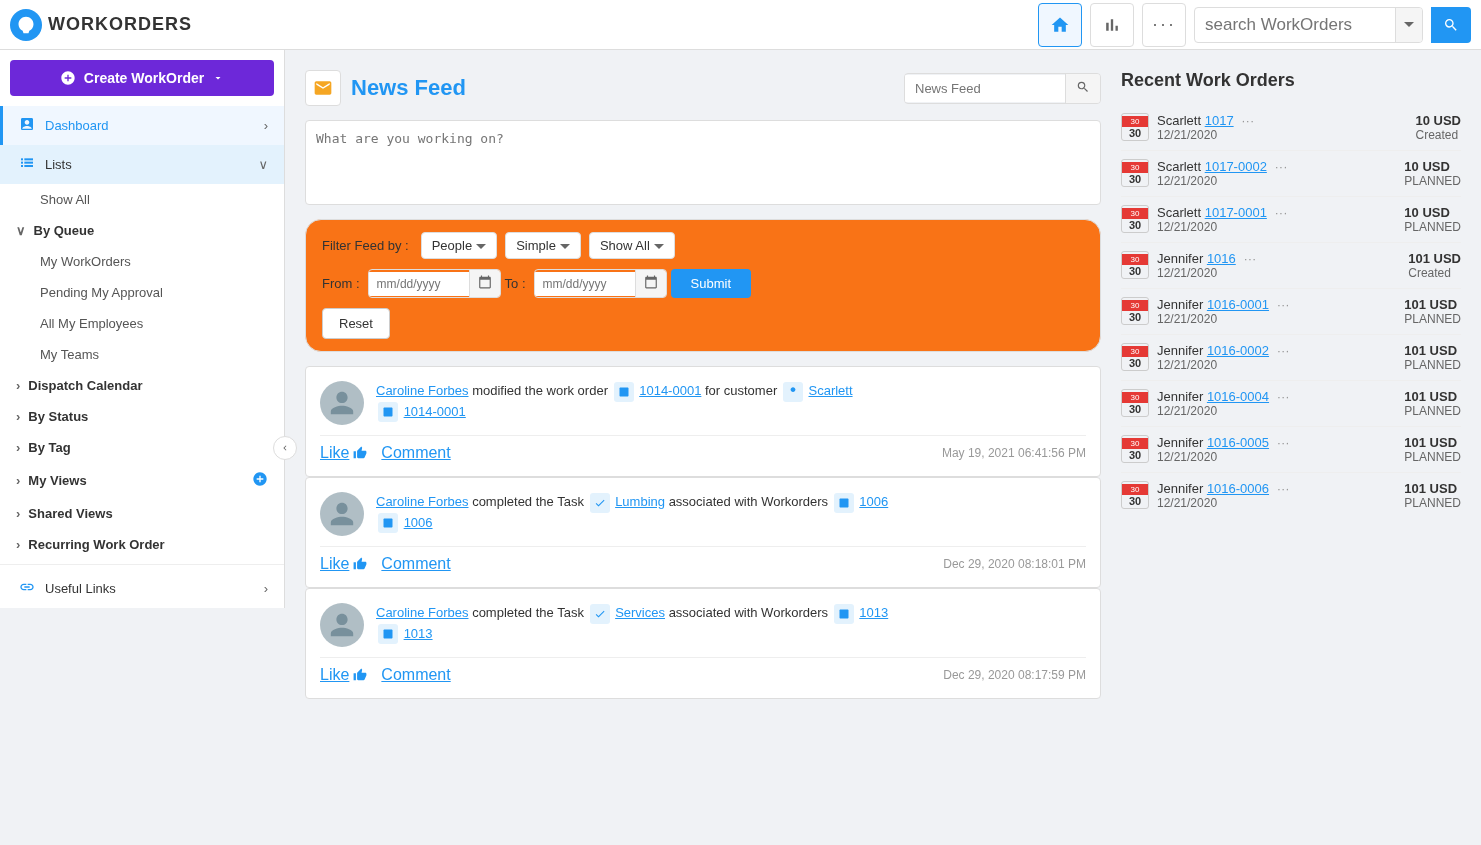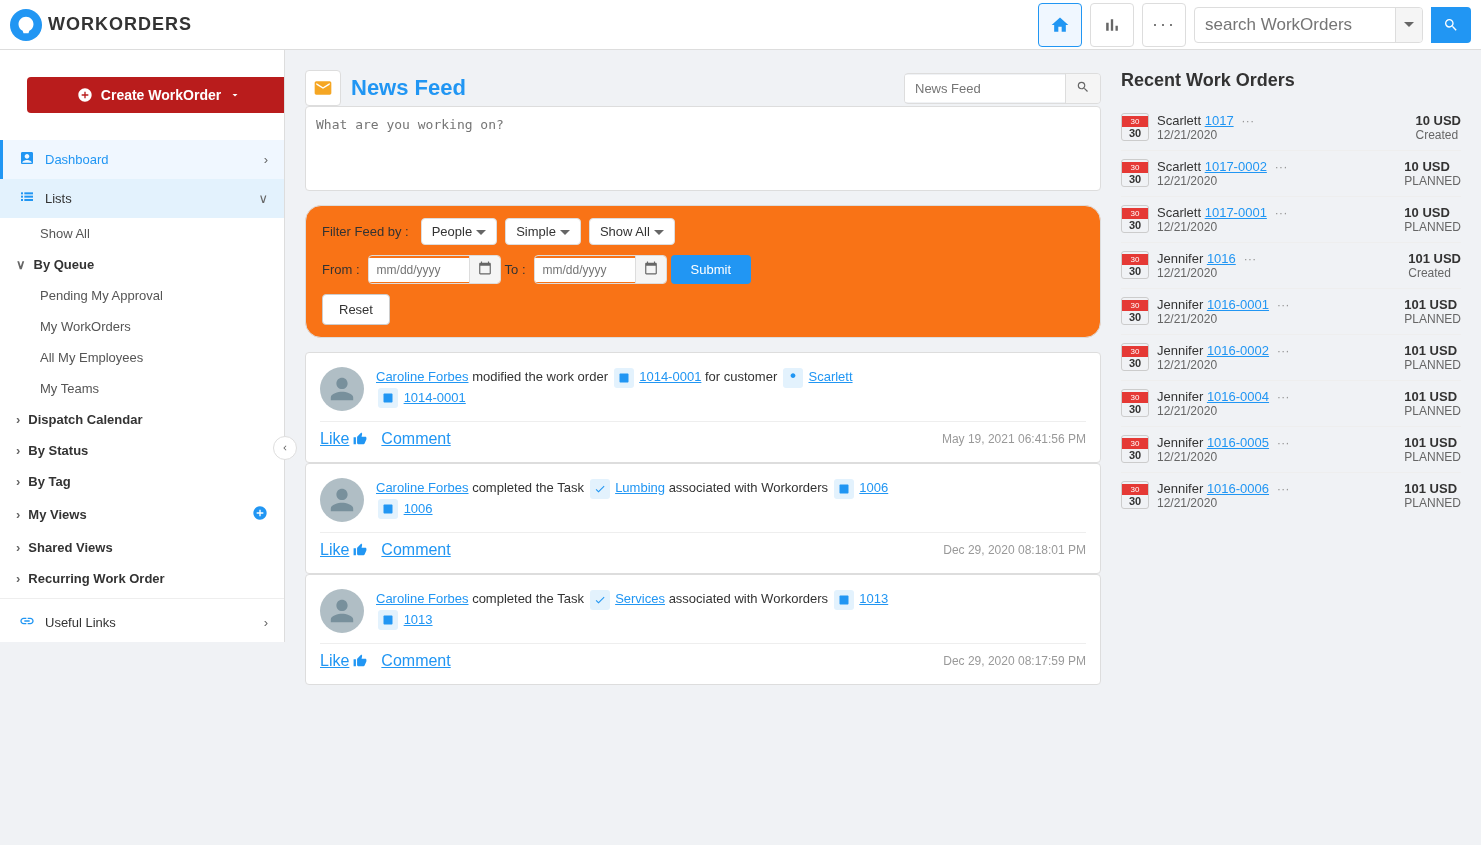--- a/index.html
+++ b/index.html
@@ -19,41 +19,41 @@
     .search-bar { display: flex; align-items: center; border: 1px solid #ddd; border-radius: 4px; overflow: hidden; height: 36px; }
     .search-bar input { border: none; outline: none; padding: 0 10px; width: 200px; font-size: 17px; }
     .search-dropdown-btn { border: none; border-left: 1px solid #ddd; background: #f5f5f5; padding: 0 8px; height: 100%; cursor: pointer; }
     .search-submit-btn { background: #2196F3; border: none; color: white; width: 40px; height: 36px; cursor: pointer; display: flex; align-items: center; justify-content: center; border-radius: 0 4px 4px 0; }
 
     
     .layout { display: flex; height: calc(100vh - 50px); overflow: hidden; }
 
     
     .sidebar { width: 285px; background: #fff; border-right: 1px solid #ddd; overflow-y: auto; flex-shrink: 0; }
-    .create-btn { margin: 27px; background: #b91c1c; color: white; border: none; border-radius: 4px; padding: 10px 16px; width: calc(100% - 20px); cursor: pointer; display: flex; align-items: center; justify-content: center; gap: 8px; font-size: 14px; font-weight: bold; }
+    .create-btn { margin: 10px; background: #6d28d9; color: white; border: none; border-radius: 4px; padding: 10px 16px; width: calc(100% - 20px); cursor: pointer; display: flex; align-items: center; justify-content: center; gap: 8px; font-size: 14px; font-weight: bold; }
     .sidebar-item { display: flex; align-items: center; padding: 10px 16px; cursor: pointer; border-left: 3px solid transparent; color: #333; }
     .sidebar-item.active { border-left-color: #2196F3; background: #f0f7ff; color: #2196F3; }
     .sidebar-item .item-icon { margin-right: 10px; color: #2196F3; }
     .sidebar-item .item-label { flex: 1; font-size: 13px; }
     .sidebar-item .chevron { margin-left: auto; color: #666; }
     .sidebar-sub-item { padding: 8px 16px 8px 40px; cursor: pointer; color: #555; font-size: 13px; }
     .sidebar-section { padding: 8px 16px; display: flex; align-items: center; cursor: pointer; font-weight: bold; font-size: 13px; color: #333; }
     .sidebar-section .arrow { margin-right: 8px; color: #666; }
     .sidebar-section .add-icon { margin-left: auto; color: #2196F3; }
     .sidebar-divider { height: 1px; background: #eee; margin: 4px 0; }
     .collapse-btn { position: absolute; right: -12px; top: 50%; transform: translateY(-50%); background: #fff; border: 1px solid #ddd; border-radius: 50%; width: 24px; height: 24px; display: flex; align-items: center; justify-content: center; cursor: pointer; z-index: 10; }
     .sidebar-wrapper { position: relative; }
 
     
     .main-content { flex: 1; overflow-y: auto; padding: 20px; display: flex; gap: 20px; }
     .feed-area { flex: 1; min-width: 0; }
     .right-panel { width: 340px; flex-shrink: 0; }
 
     
-    .news-feed-header { display: flex; align-items: center; }
+    .news-feed-header { display: flex; align-items: center; margin-bottom: 14px; }
     .news-feed-icon { width: 36px; height: 36px; background: #fff; border: 1px solid #ddd; border-radius: 4px; display: flex; align-items: center; justify-content: center; margin-right: 10px; }
     .news-feed-title { font-size: 22px; color: #2196F3; font-weight: bold; flex: 1; }
     .news-feed-search { display: flex; align-items: center; border: 1px solid #ddd; border-radius: 4px; overflow: hidden; }
     .news-feed-search input { border: none; outline: none; padding: 6px 10px; font-size: 13px; width: 160px; }
     .news-feed-search button { background: #f5f5f5; border: none; border-left: 1px solid #ddd; padding: 6px 10px; cursor: pointer; }
 
     
     .post-box { background: #fff; border: 1px solid #ddd; border-radius: 4px; margin-bottom: 14px; padding: 10px; }
     .post-textarea { width: 100%; border: none; outline: none; resize: none; font-size: 13px; color: #999; height: 60px; }
     .post-footer { display: flex; justify-content: flex-end; padding-top: 6px; border-top: 1px solid #eee; }
@@ -182,24 +182,24 @@
       <div class="sidebar-sub-item">
         <span>Show All</span>
       </div>
 
       <div class="sidebar-section">
         <span class="arrow">∨</span>
         <span>By Queue</span>
       </div>
 
       <div class="sidebar-sub-item">
+        <span>My WorkOrders</span>
+      </div>
+      <div class="sidebar-sub-item">
         <span>Pending My Approval</span>
-      </div>
-      <div class="sidebar-sub-item">
-        <span>My WorkOrders</span>
       </div>
       <div class="sidebar-sub-item">
         <span>All My Employees</span>
       </div>
       <div class="sidebar-sub-item">
         <span>My Teams</span>
       </div>
 
       <div class="sidebar-section">
         <span class="arrow">›</span>

